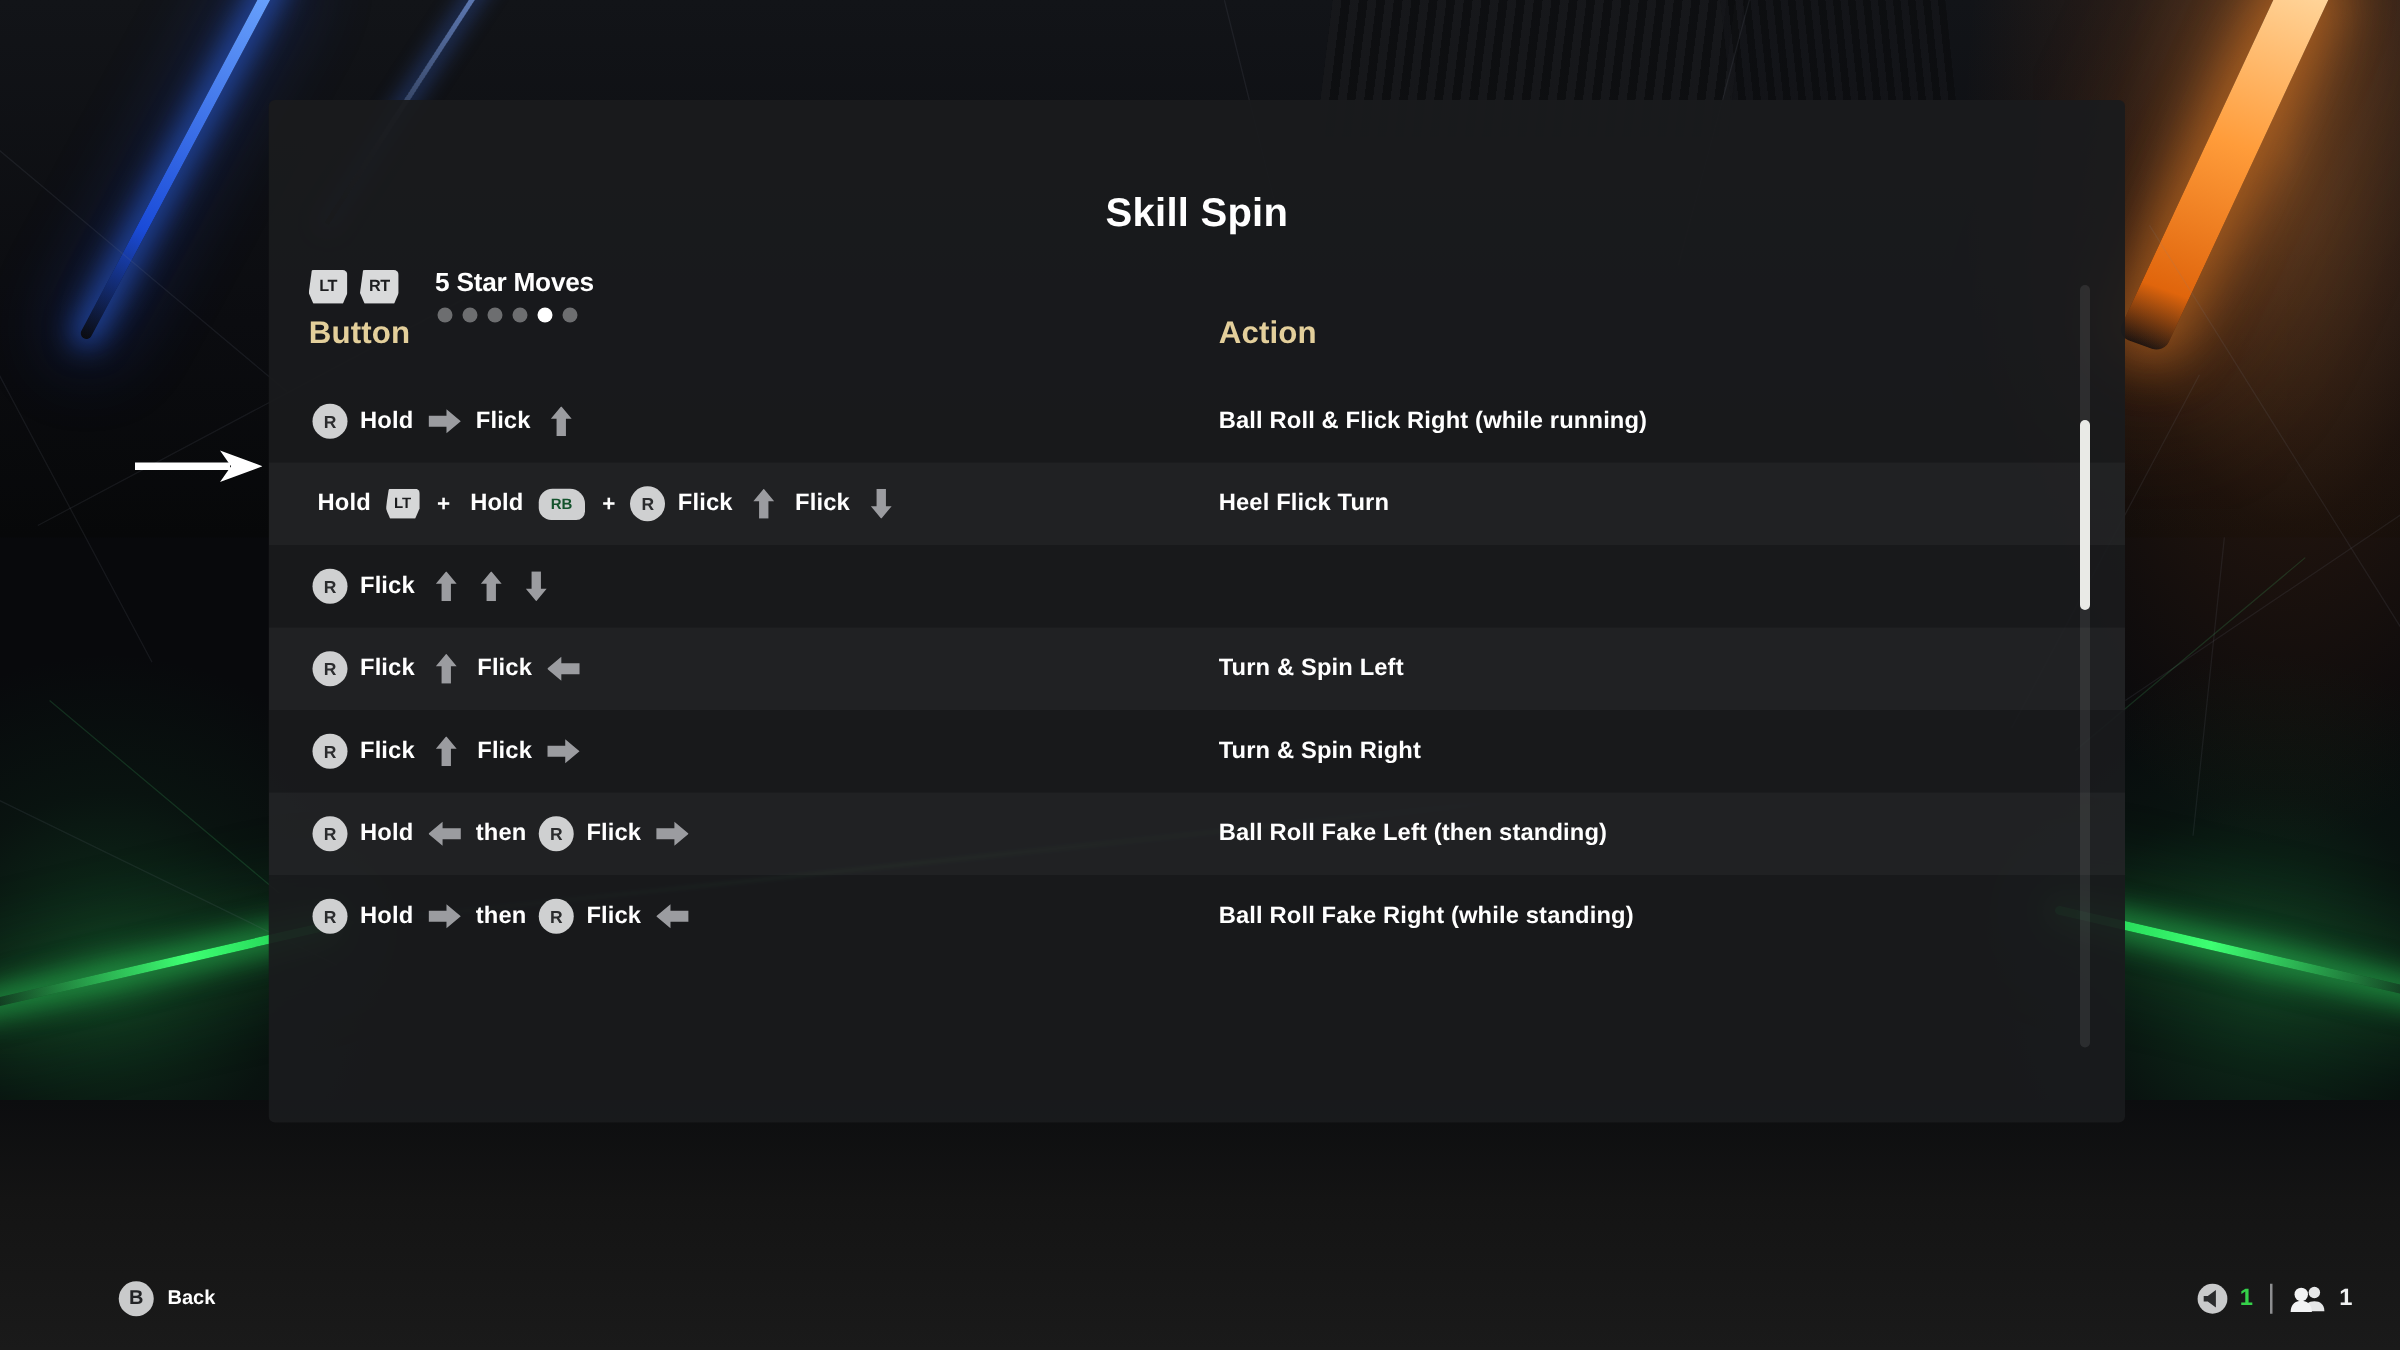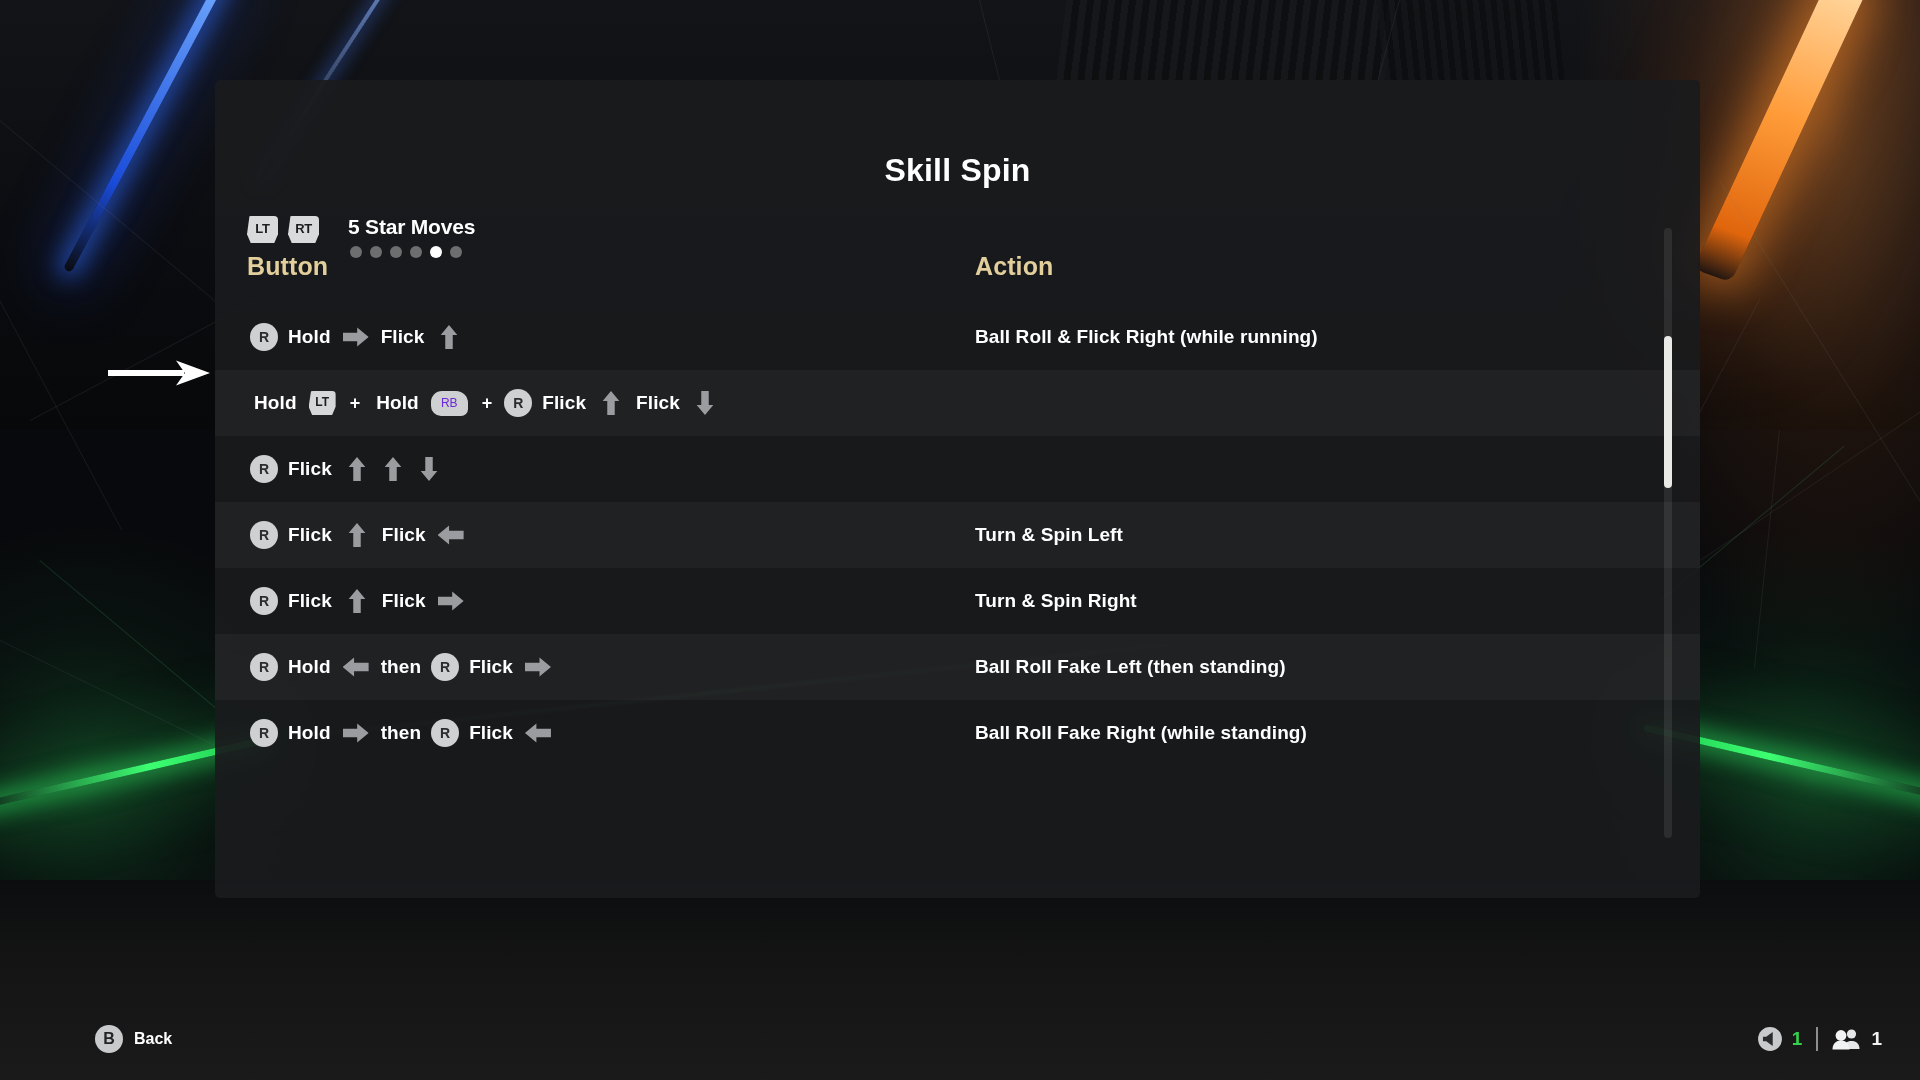--- a/index.html
+++ b/index.html
@@ -188,22 +188,22 @@
     width:27px; height:24px;
     background:#d6d7d8; color:#1c1d1f;
     font-size:12px; font-weight:bold;
     display:inline-flex; align-items:center; justify-content:center;
     clip-path: polygon(9% 0, 100% 0, 100% 66%, 87% 100%, 13% 100%, 0 66%);
     border-radius:4px 4px 3px 3px;
     margin:0 5px; padding-bottom:2px;
   }
   .bump{
     min-width:37px; height:25px; padding:0 5px 1px 5px;
-    background:#cfd0d1; color:#6d28d9;
-    font-size:12px; font-weight:normal;
+    background:#cfd0d1; color:#14532d;
+    font-size:12px; font-weight:bold;
     display:inline-flex; align-items:center; justify-content:center;
     border-radius:11px 12px 7px 10px;
     margin:0 5px;
   }
   .arw{
     display:inline-block; width:26px; height:24px; margin:0 5px;
     position:relative;
   }
   .arw i{
     position:absolute; inset:0;
@@ -353,20 +353,21 @@
           <span class="stick">R</span>
           <span class="tokText">Flick</span>
           <span class="arw up">
             <i></i>
           </span>
           <span class="tokText">Flick</span>
           <span class="arw down">
             <i></i>
           </span>
         </div>
+        <div class="rowAct">Heel Flick Turn</div>
       </div>
       <div class="row">
         <div class="rowBtn">
           <span class="stick">R</span>
           <span class="tokText">Flick</span>
           <span class="arw up">
             <i></i>
           </span>
           <span class="arw up">
             <i></i>

